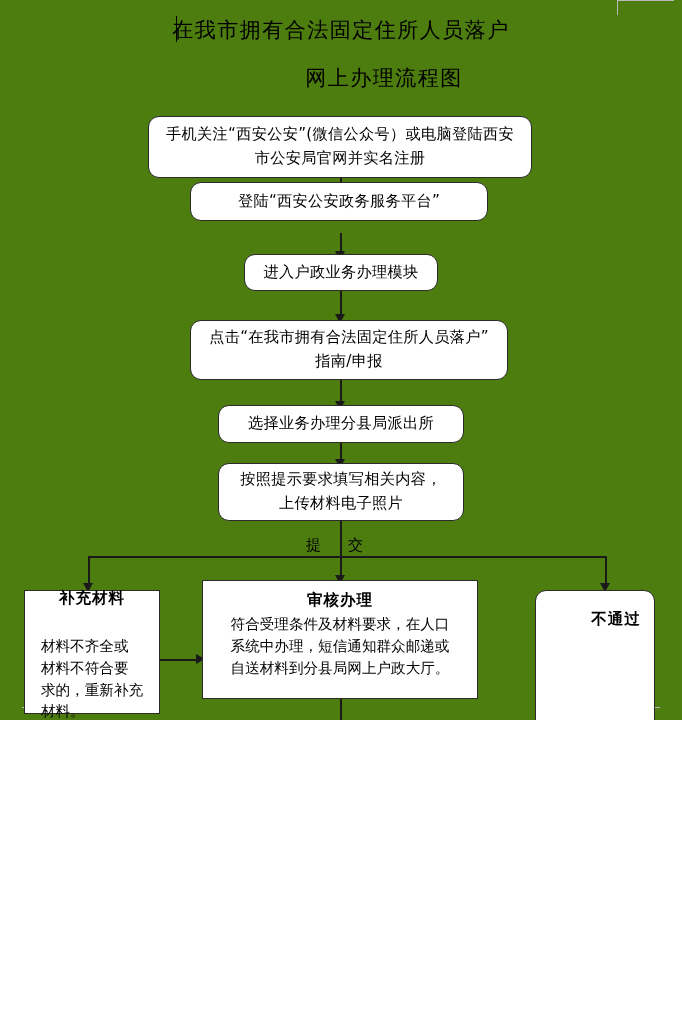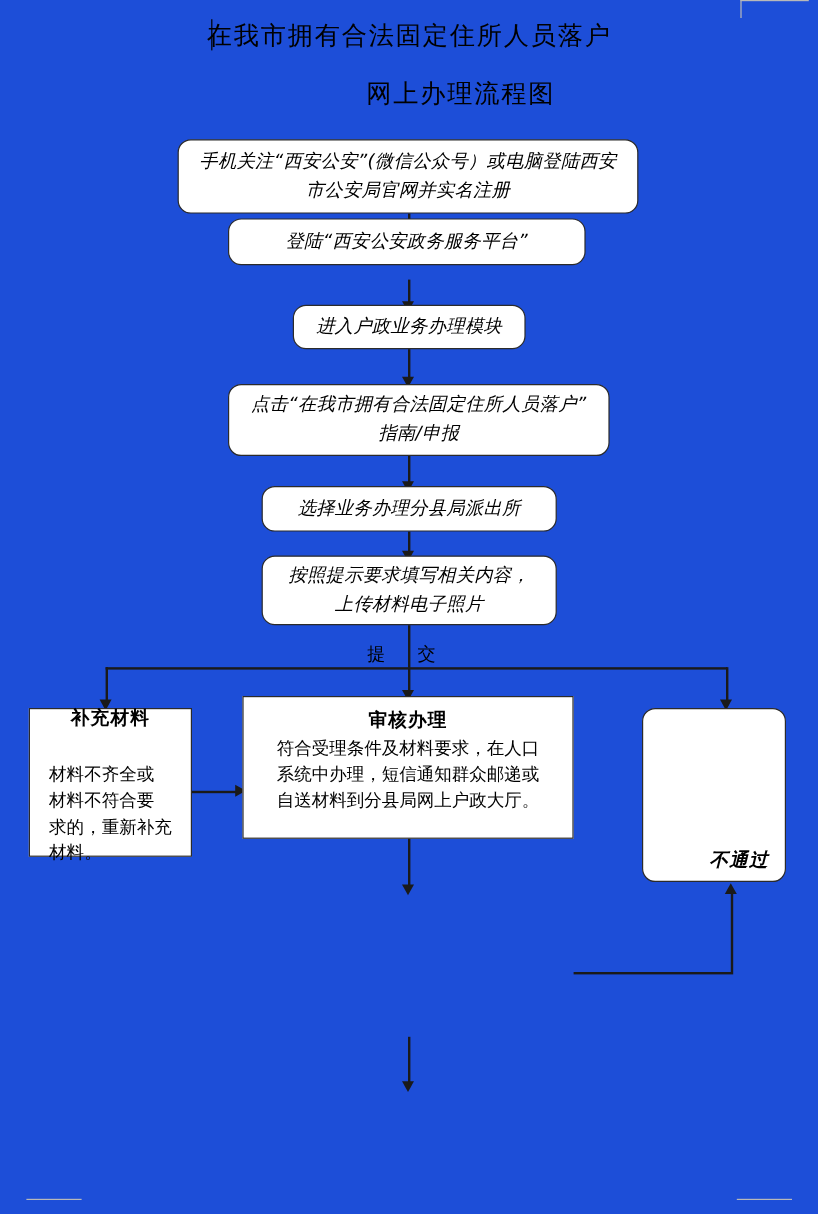--- a/index.html
+++ b/index.html
@@ -8,22 +8,22 @@
     padding: 0;
     background: #ffffff;
   }
   body {
     font-family: "DejaVu Sans", "Liberation Sans", sans-serif;
     color: #000000;
   }
   #page {
     position: relative;
     width: 682px;
-    height: 1012px;
-    background: #1d4ed8;
+    height: 720px;
+    background: #4d7c0f;
     overflow: hidden;
   }
   
   .crop-mark {
     position: absolute;
     border-color: #b9b9b9;
     border-style: solid;
     border-width: 0;
   }
   .crop-tr {
@@ -72,21 +72,21 @@
     background: #ffffff;
     display: flex;
     flex-direction: column;
     align-items: center;
     justify-content: center;
     text-align: center;
     font-size: 15px;
     line-height: 1.55;
     padding: 4px 6px;
   }
-  .node.rounded { border-radius: 11px; font-style: italic; }
+  .node.rounded { border-radius: 11px; }
   .node.square  { border-radius: 0; }
   .node .nd-title {
     font-weight: bold;
     font-size: 15.5px;
     letter-spacing: 1px;
     margin-bottom: 1px;
   }
   .node .nd-body {
     font-size: 14.6px;
     line-height: 1.5;
@@ -215,21 +215,21 @@
   <div class="hline" style="left:160px; top:659px; width:40px;"></div>
   <div class="arrow-right" style="left:196px; top:654px;"></div>
 
   <div class="node square" style="left:202px; top:580px; width:276px; height:119px; justify-content:flex-start; padding-top:7px;">
     <div class="nd-title">审核办理</div>
     <div class="nd-body">符合受理条件及材料要求，在人口
 系统中办理，短信通知群众邮递或
 自送材料到分县局网上户政大厅。</div>
   </div>
 
-  <div class="node rounded detail" style="left:535px; top:590px; width:120px; height:145px; justify-content:flex-end; padding-top:16px;padding-left:48px;">
+  <div class="node rounded detail" style="left:535px; top:590px; width:120px; height:145px; justify-content:flex-start; padding-top:16px;padding-left:48px;">
     <div class="nd-title">不通过</div>
   </div>
 
   <div class="vline" style="left:340px; top:699px; height:42px;"></div>
   <div class="arrow-down" style="left:335px; top:737px;"></div>
 
 
   <div class="hline" style="left:478px; top:810px; width:133px;"></div>
   <div class="vline" style="left:609px; top:744px; height:66px;"></div>
   <div class="arrow-up" style="left:604px; top:736px;"></div>

